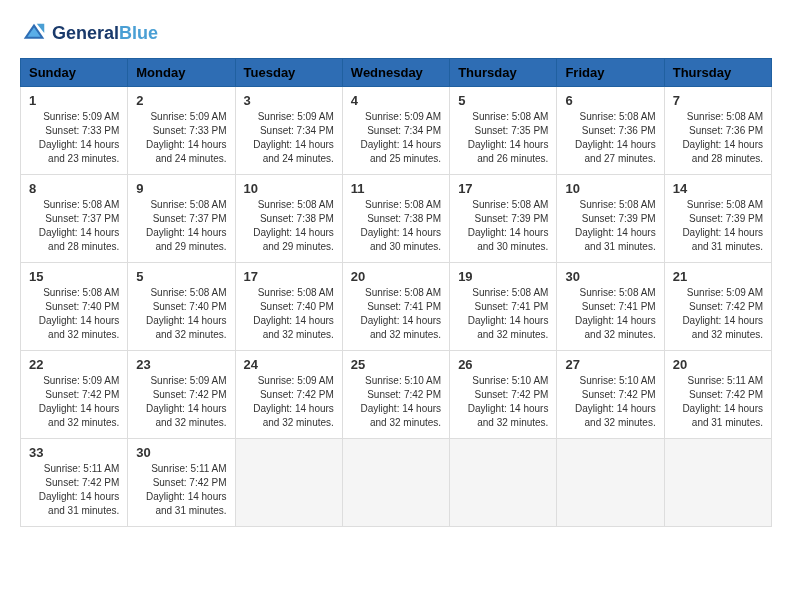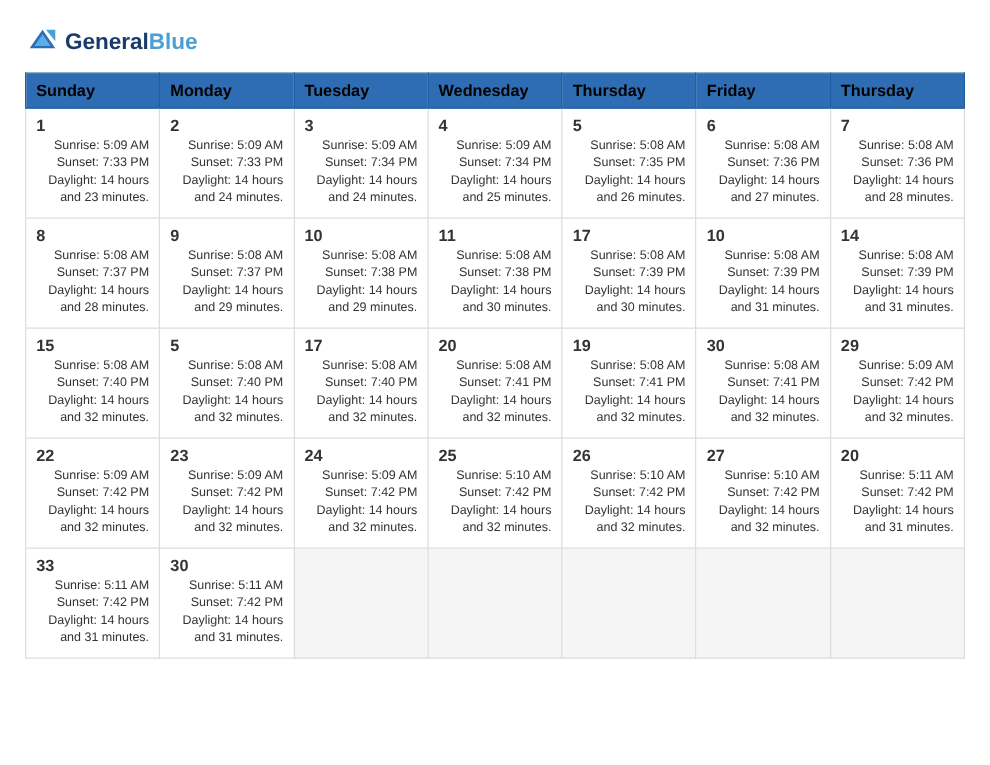--- a/index.html
+++ b/index.html
@@ -281,21 +281,21 @@
       </td>
         <td>
         <span class="day-number">30</span>
         <div class="day-info">
           Sunrise: 5:08 AM<br>
           Sunset: 7:41 PM<br>
           Daylight: 14 hours and 32 minutes.
         </div>
       </td>
         <td>
-        <span class="day-number">29</span>
+        <span class="day-number">21</span>
         <div class="day-info">
           Sunrise: 5:09 AM<br>
           Sunset: 7:42 PM<br>
           Daylight: 14 hours and 32 minutes.
         </div>
       </td>
       </tr>
       <tr class="week-row">
         <td>
         <span class="day-number">22</span>

